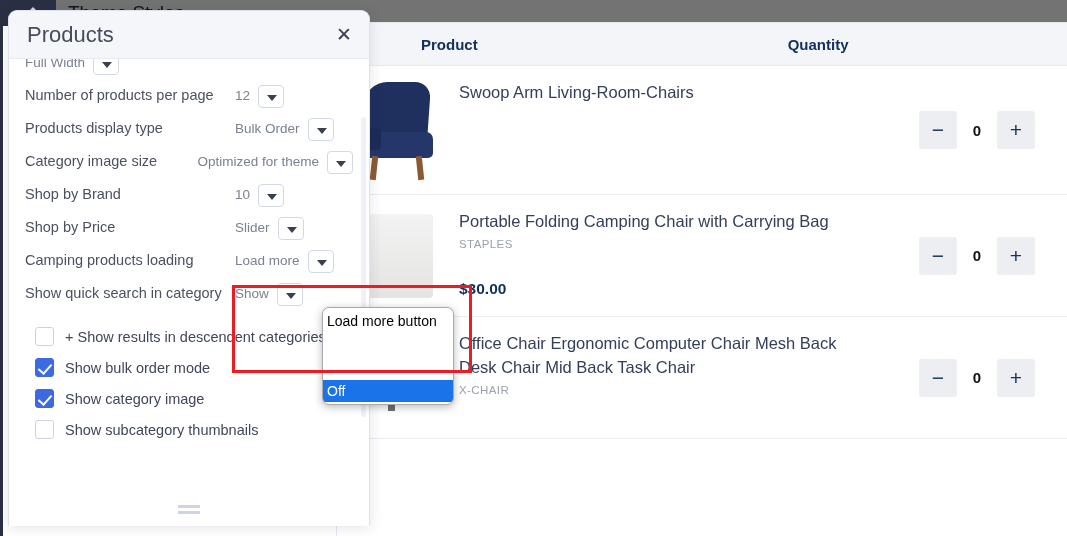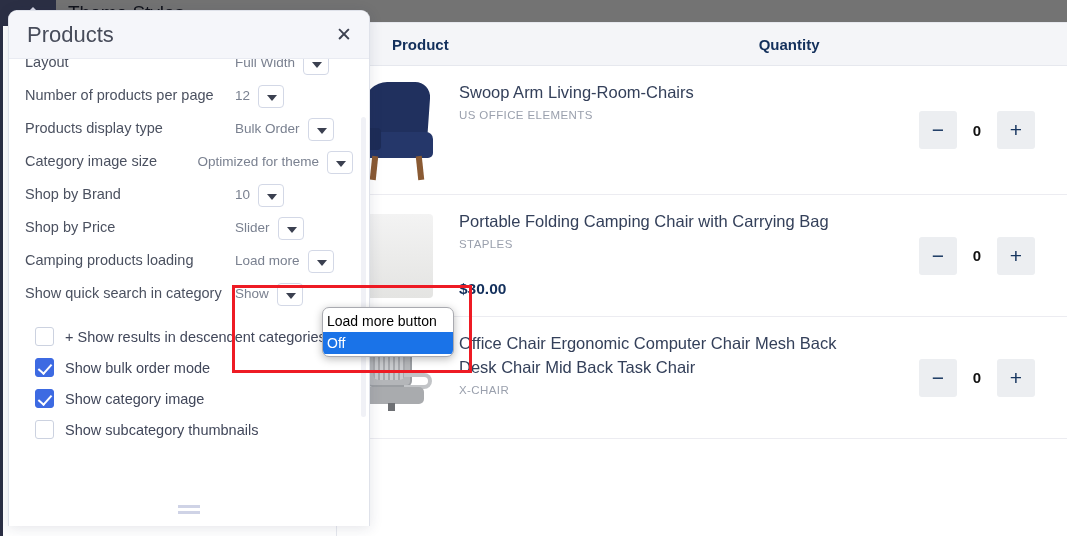--- a/index.html
+++ b/index.html
@@ -51,21 +51,21 @@
     border-bottom: none;
     border-radius: 8px 8px 0 0;
     overflow: hidden;
   }
   .table-head {
     display: flex; align-items: center;
     height: 43px; background: #f4f5f8;
     border-bottom: 1px solid #e6e8ee;
   }
   .th { font-size: 15px; font-weight: bold; color: #13305c; }
-  .th-product { margin-left: 55px; }
+  .th-product { margin-left: 84px; }
   .th-qty { margin-left: 310px; }
 
   .prod-row {
     display: flex; align-items: stretch;
     border-bottom: 1px solid #ececf1;
     min-height: 122px;
     padding: 14px 0;
   }
   .prod-thumb {
     width: 122px; flex: 0 0 122px;
@@ -222,21 +222,21 @@
     position: absolute; left: 322px; top: 307px; width: 132px;
     background: #ffffff; border: 1px solid #a9aab0; border-radius: 7px;
     box-shadow: 0 2px 8px rgba(0,0,0,.28);
     padding: 2px 0; overflow: hidden;
     font-family: "Liberation Sans", sans-serif;
   }
   .native-opt {
     font-size: 14px; color: #000; line-height: 20px; padding: 1px 4px;
     white-space: nowrap; cursor: default;
   }
-  .native-opt.selected { background: #1a73e8; color: #ffffff; }
+  .native-opt.selected { background: #1a73e8; color: #ffffff; margin-top: 48px; }
 
   
   .red-box {
     position: absolute; left: 232px; top: 285px; width: 240px; height: 88px;
     border: 3px solid #ee1b24; pointer-events: none;
   }
 </style>
 </head>
 <body>
 
@@ -264,21 +264,20 @@
         <div class="chair-navy">
           <span class="seatback"></span>
             <span class="seat"></span>
             <span class="arm"></span>
           <span class="leg1"></span>
             <span class="leg2"></span>
         </div>
       </div>
       <div class="prod-info">
         <div class="prod-title">Swoop Arm Living-Room-Chairs</div>
-        <div class="prod-brand">US OFFICE ELEMENTS</div>
       </div>
       <div class="qty-cell">
         <button class="qty-btn">−</button>
         <div class="qty-val">0</div>
         <button class="qty-btn">+</button>
       </div>
     </div>
 
     <div class="prod-row">
       <div class="prod-thumb">
@@ -320,21 +319,20 @@
   <div class="settings-dialog">
     <div class="dlg-header">
       <div class="dlg-title">Products</div>
       <button class="dlg-close">✕</button>
     </div>
 
     <div class="dlg-body">
       <div class="settings-scroll">
 
         <div class="srow">
-          <div class="srow-label">Layout</div>
           <div class="srow-value">Full Width</div>
           <button class="sel-btn"></button>
         </div>
 
         <div class="srow">
           <div class="srow-label">Number of products per page</div>
           <div class="srow-value">12</div>
           <button class="sel-btn"></button>
         </div>
 

